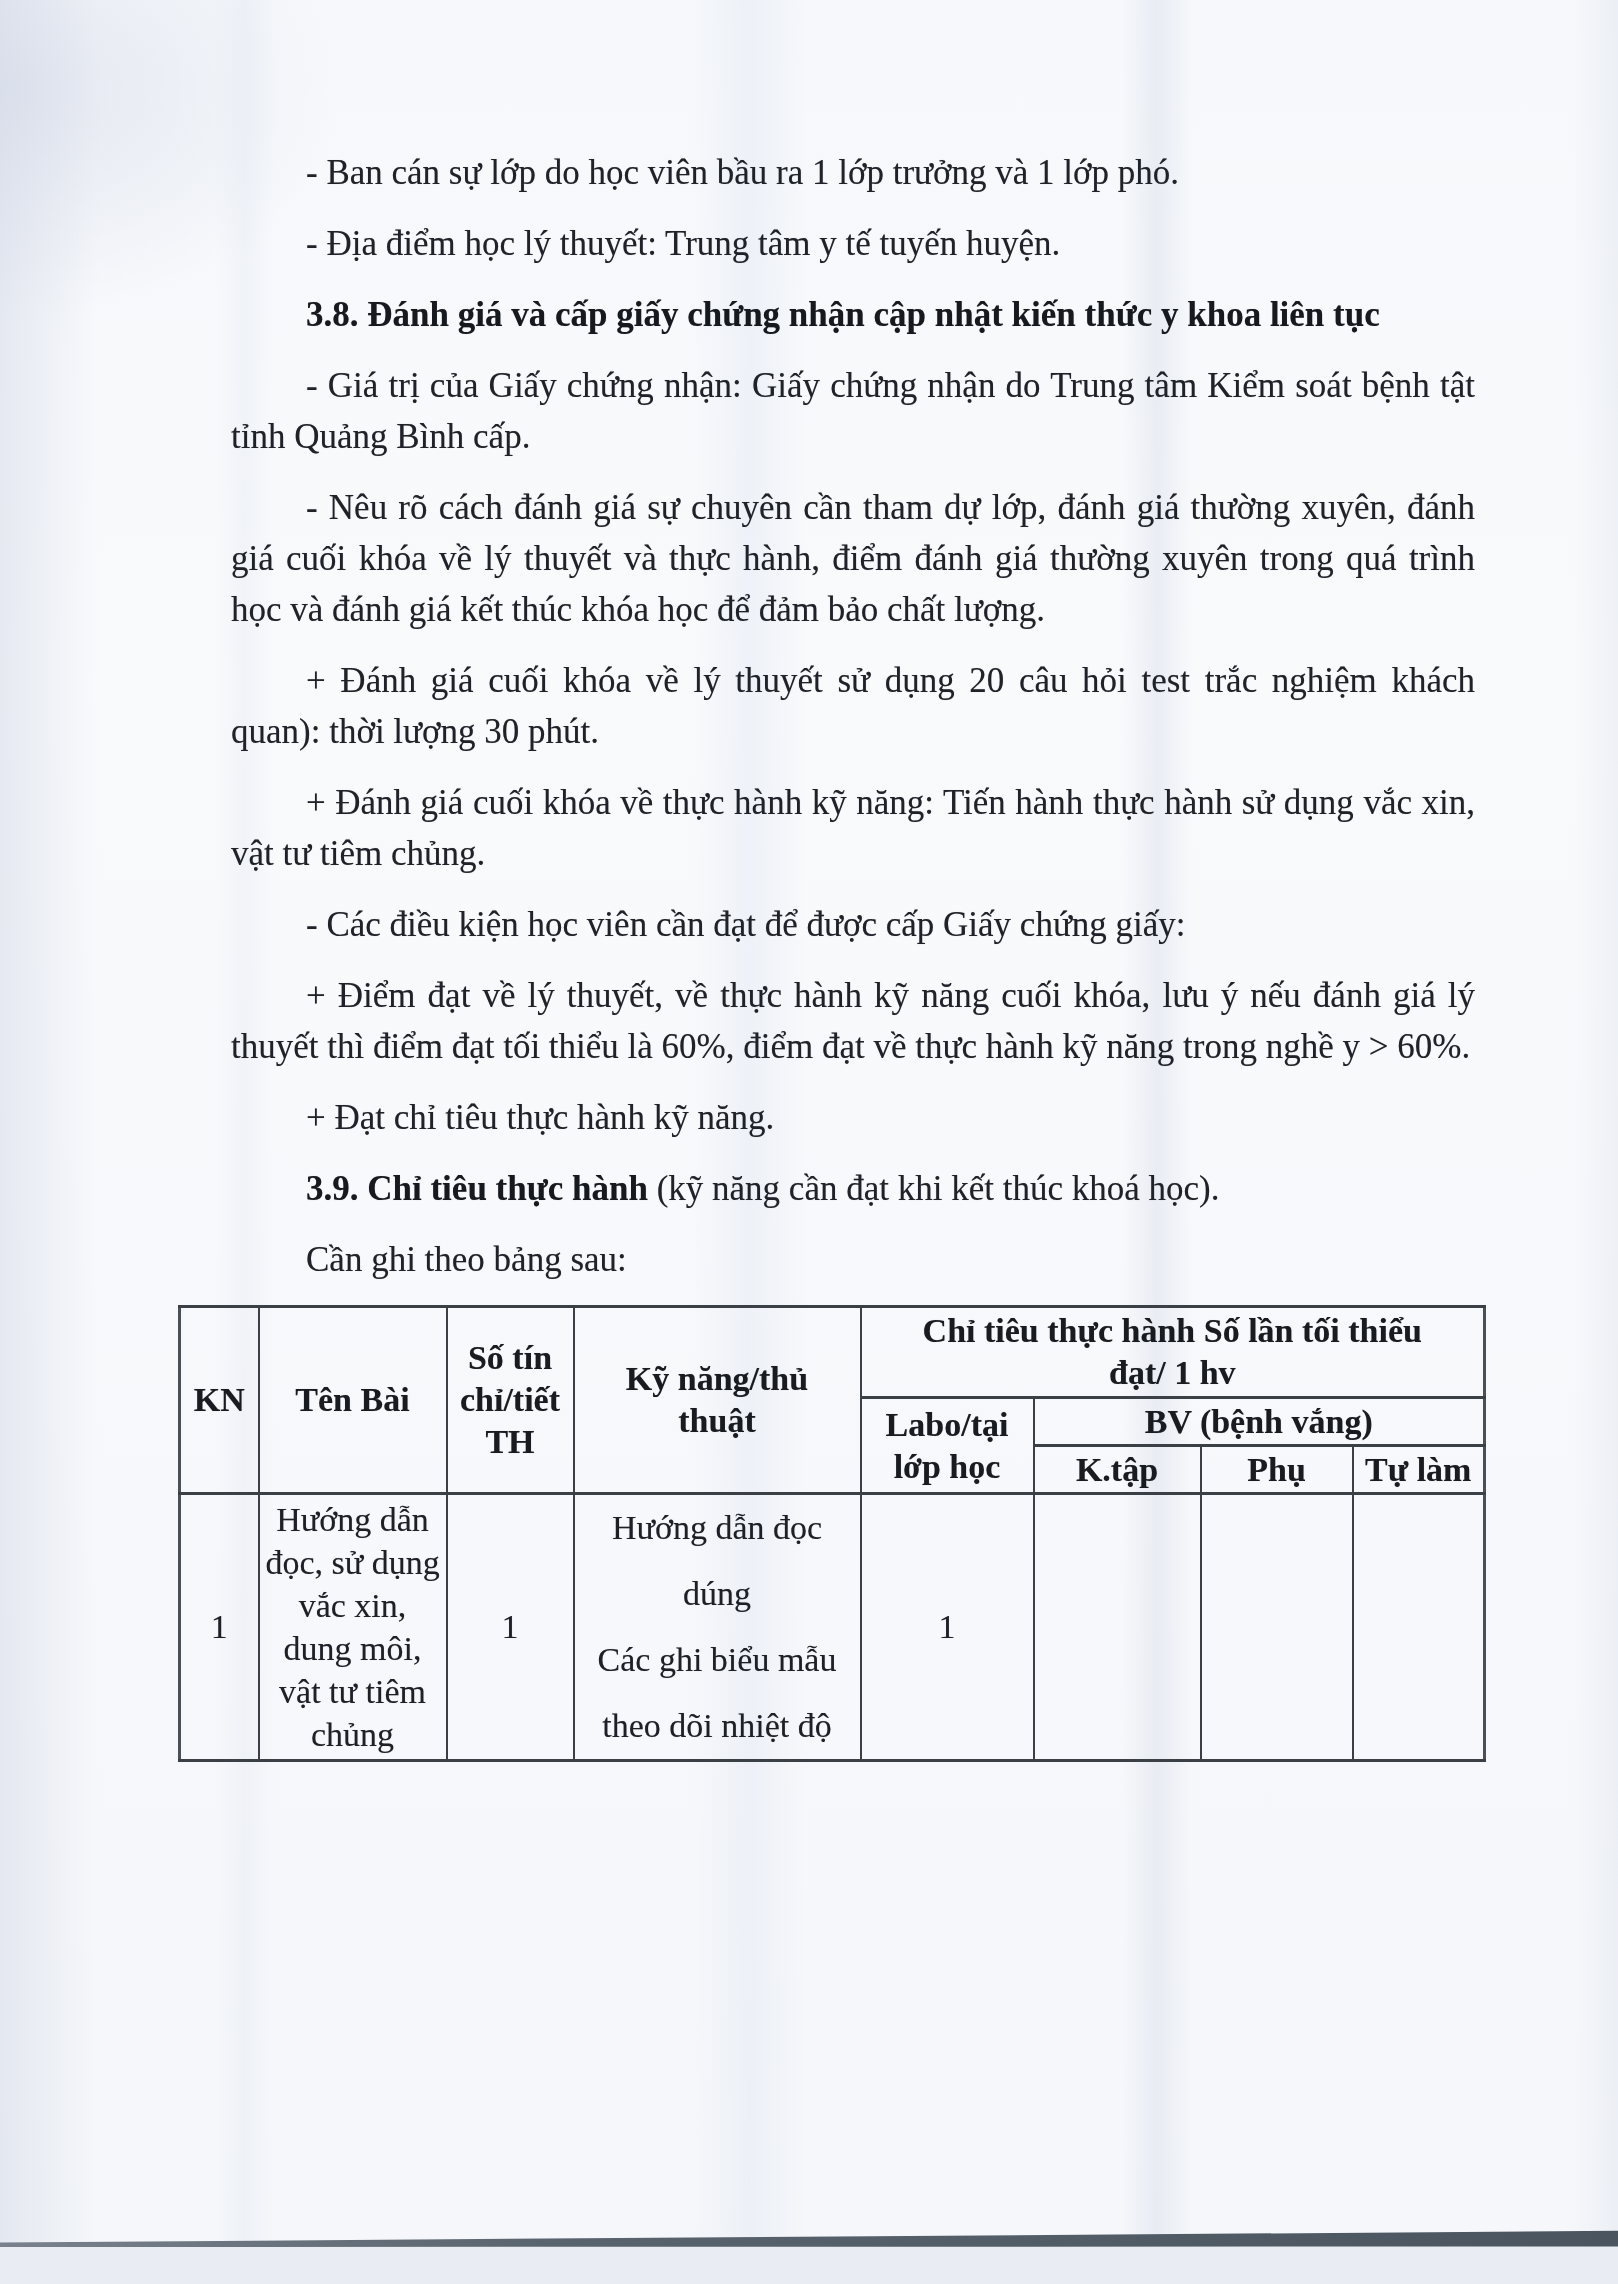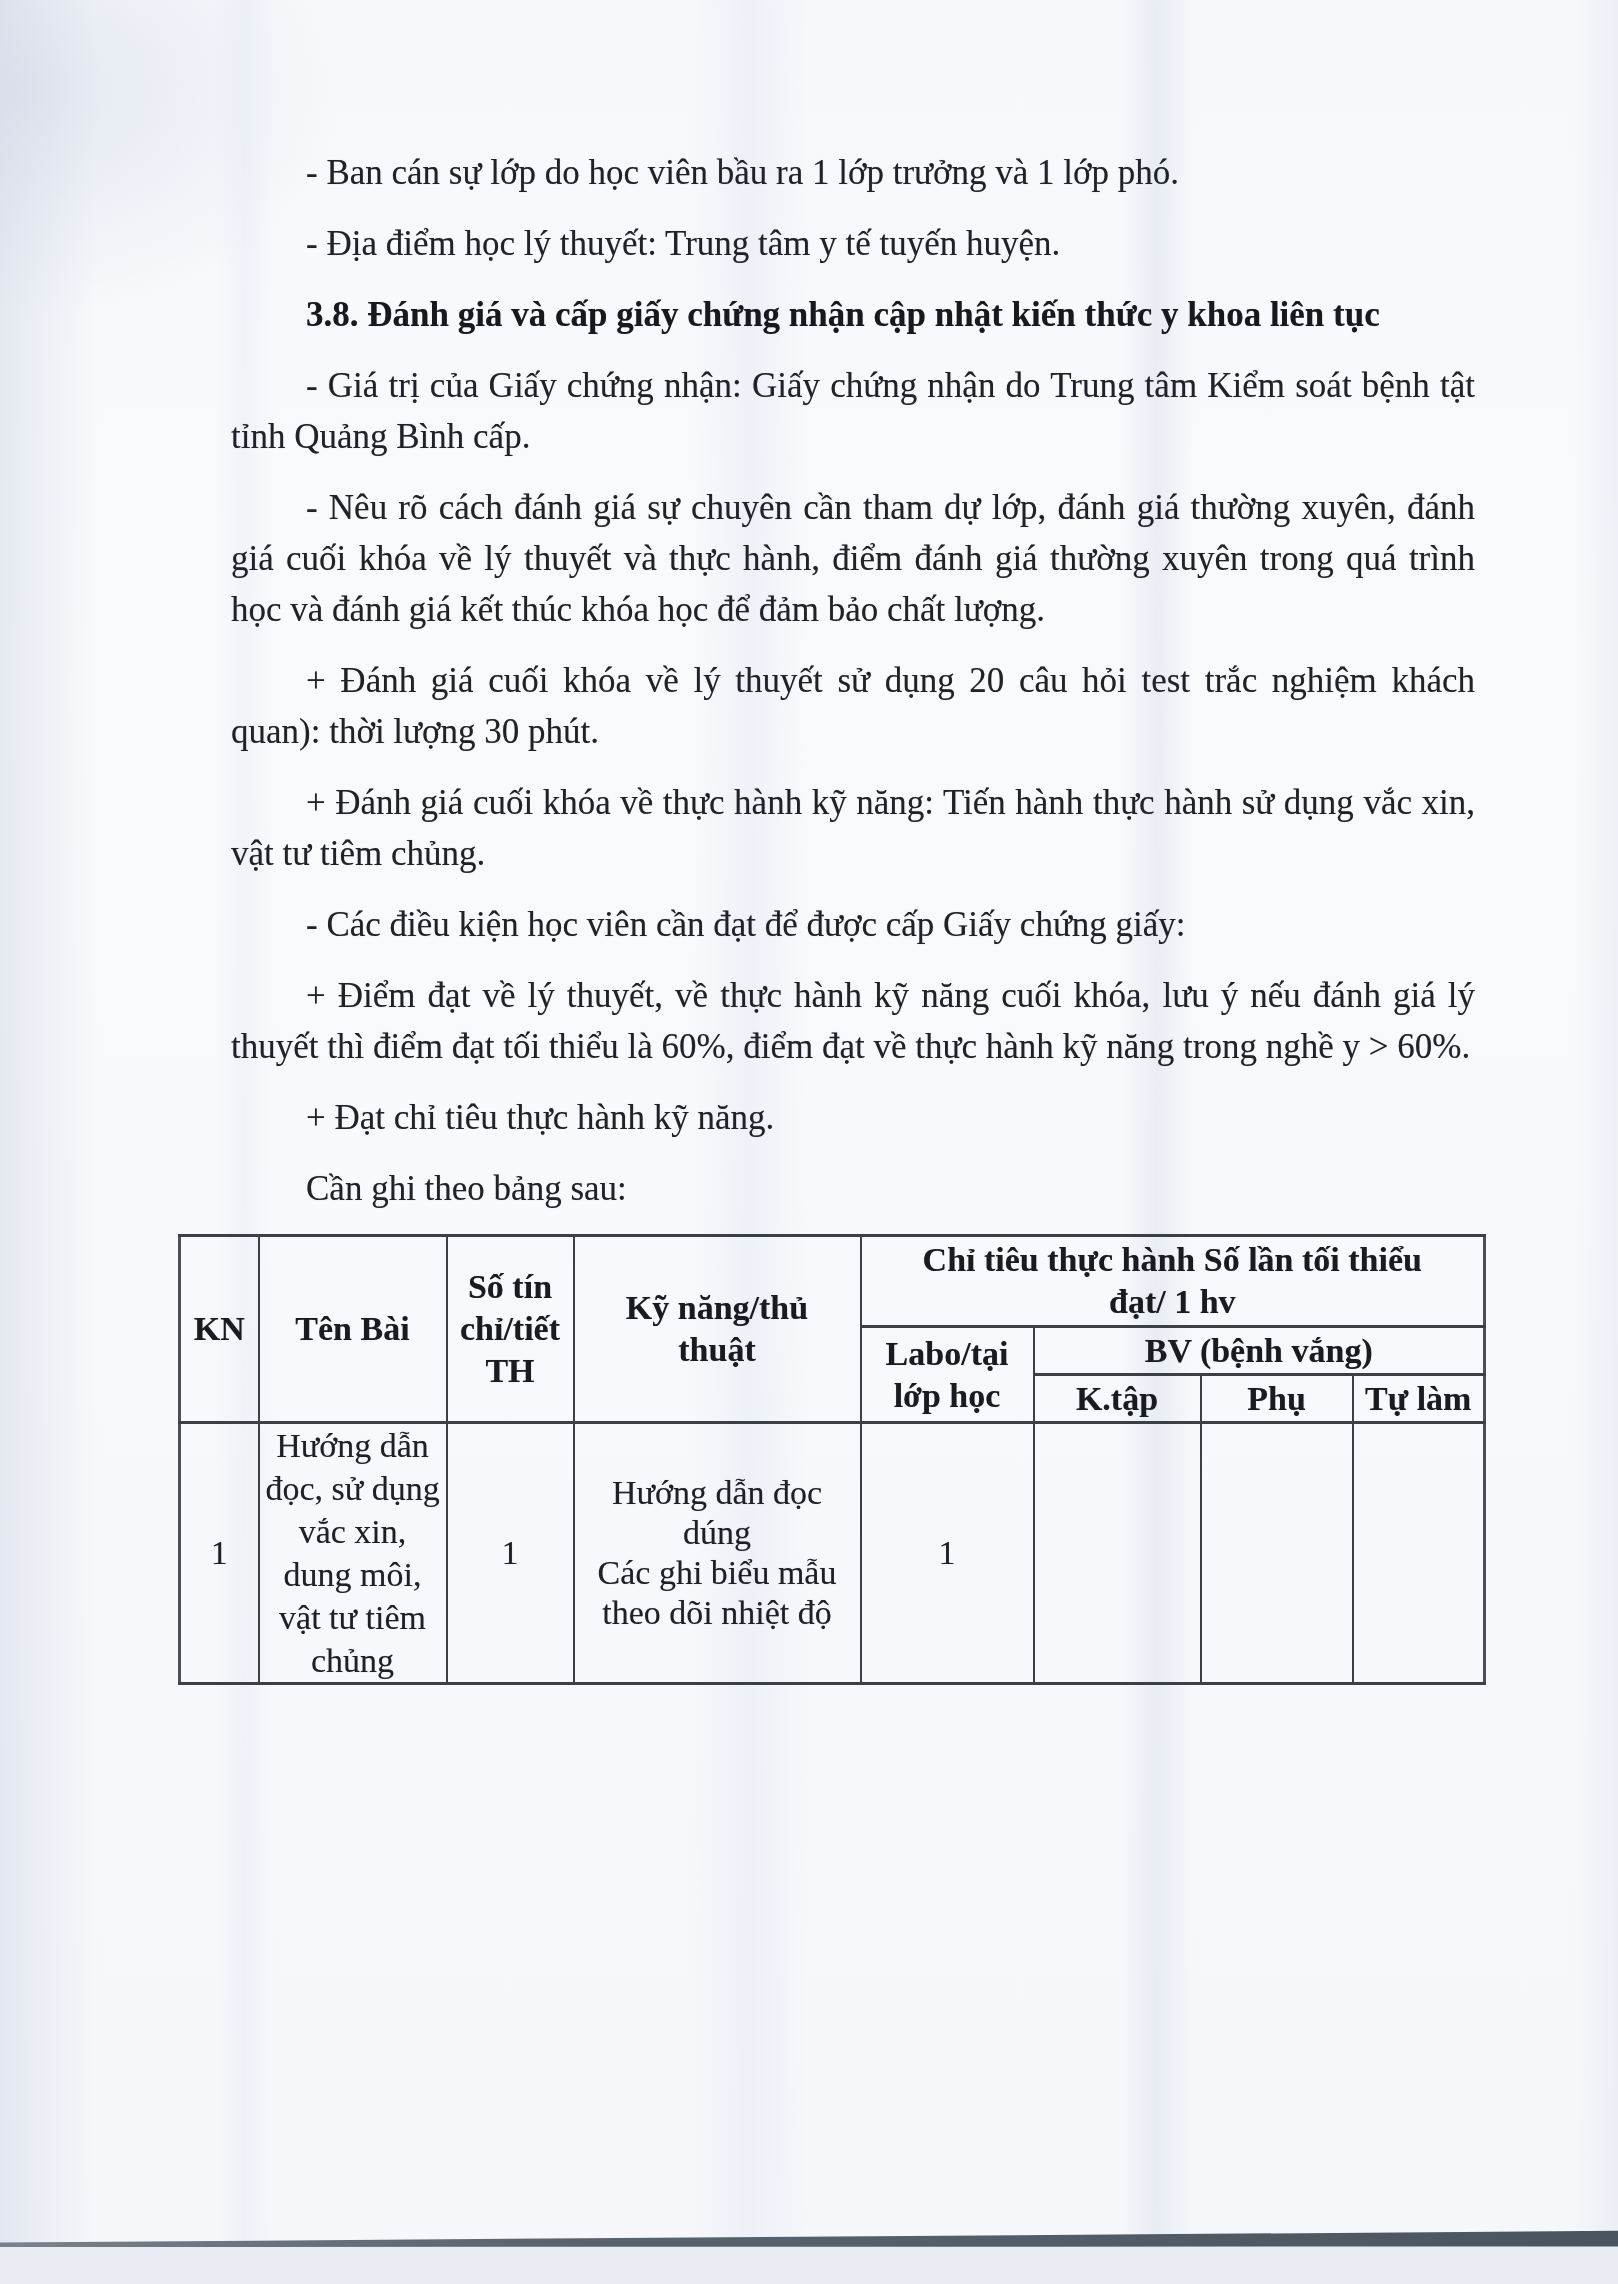--- a/index.html
+++ b/index.html
@@ -48,21 +48,21 @@
     border:2px solid #3b4046;
     border-top-width:3.3px; border-bottom-width:3.3px;
     padding:0 5.2px;
     text-align:center; vertical-align:middle;
     overflow:hidden;
     text-shadow:0 0 0.7px rgba(28,31,38,0.38);
   }
   table.practice { border:3.9px solid #4a5057; }
   table.practice th { font-weight:bold; line-height:42px; color:#181b20; }
   td.cell-ten-bai { line-height:43px; padding:0 3.9px; }
-  td.cell-ky-nang { line-height:40px; padding:0 1.3px; }
+  td.cell-ky-nang { line-height:66px; padding:0 1.3px; }
   .hdr-line { display:block; }
 
   .paper-edge { position:absolute; left:0; top:2203px; width:1619px; height:81px; display:block; }
 </style>
 </head>
 <body>
 
 <div class="page">
 
   <div class="scan-streak streak-1"></div>
@@ -74,20 +74,21 @@
     <p><span class="b"></span><span>- Ban cán sự lớp do học viên bầu ra 1 lớp trưởng và 1 lớp phó.</span></p>
     <p><span class="b"></span><span>- Địa điểm học lý thuyết: Trung tâm y tế tuyến huyện.</span></p>
     <p><span class="b">3.8. Đánh giá và cấp giấy chứng nhận cập nhật kiến thức y khoa liên tục</span><span></span></p>
     <p><span class="b"></span><span>- Giá trị của Giấy chứng nhận: Giấy chứng nhận do Trung tâm Kiểm soát bệnh tật tỉnh Quảng Bình cấp.</span></p>
     <p><span class="b"></span><span>- Nêu rõ cách đánh giá sự chuyên cần tham dự lớp, đánh giá thường xuyên, đánh giá cuối khóa về lý thuyết và thực hành, điểm đánh giá thường xuyên trong quá trình học và đánh giá kết thúc khóa học để đảm bảo chất lượng.</span></p>
     <p><span class="b"></span><span>+ Đánh giá cuối khóa về lý thuyết sử dụng 20 câu hỏi test trắc nghiệm khách quan): thời lượng 30 phút.</span></p>
     <p><span class="b"></span><span>+ Đánh giá cuối khóa về thực hành kỹ năng: Tiến hành thực hành sử dụng vắc xin, vật tư tiêm chủng.</span></p>
     <p><span class="b"></span><span>- Các điều kiện học viên cần đạt để được cấp Giấy chứng giấy:</span></p>
     <p><span class="b"></span><span>+ Điểm đạt về lý thuyết, về thực hành kỹ năng cuối khóa, lưu ý nếu đánh giá lý thuyết thì điểm đạt tối thiểu là 60%, điểm đạt về thực hành kỹ năng trong nghề y &gt; 60%.</span></p>
     <p><span class="b"></span><span>+ Đạt chỉ tiêu thực hành kỹ năng.</span></p>
+    <p><span class="b">3.9. Chỉ tiêu thực hành </span><span>(kỹ năng cần đạt khi kết thúc khoá học).</span></p>
     <p><span class="b"></span><span>Cần ghi theo bảng sau:</span></p>
 
     <table class="practice">
       <colgroup>
         <col style="width:79px">
           <col style="width:188px">
           <col style="width:127px">
           <col style="width:287px">
         <col style="width:173px">
           <col style="width:167px">

